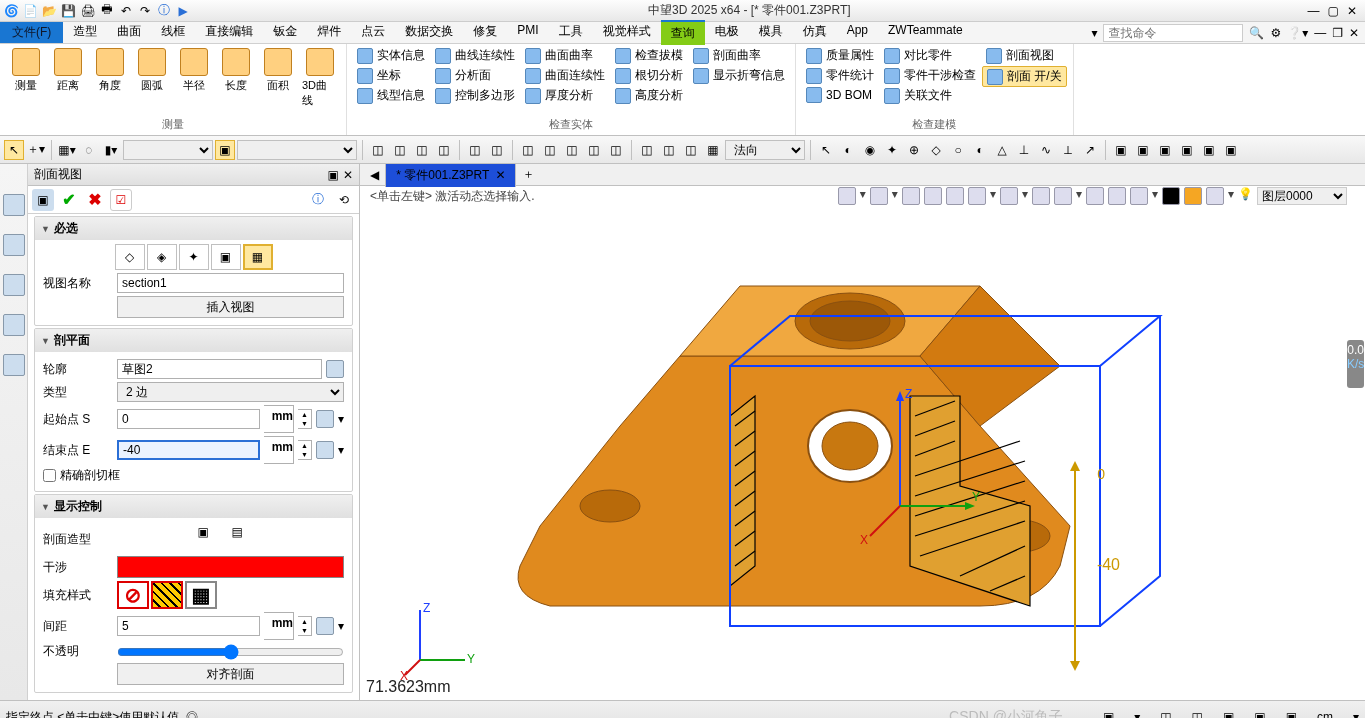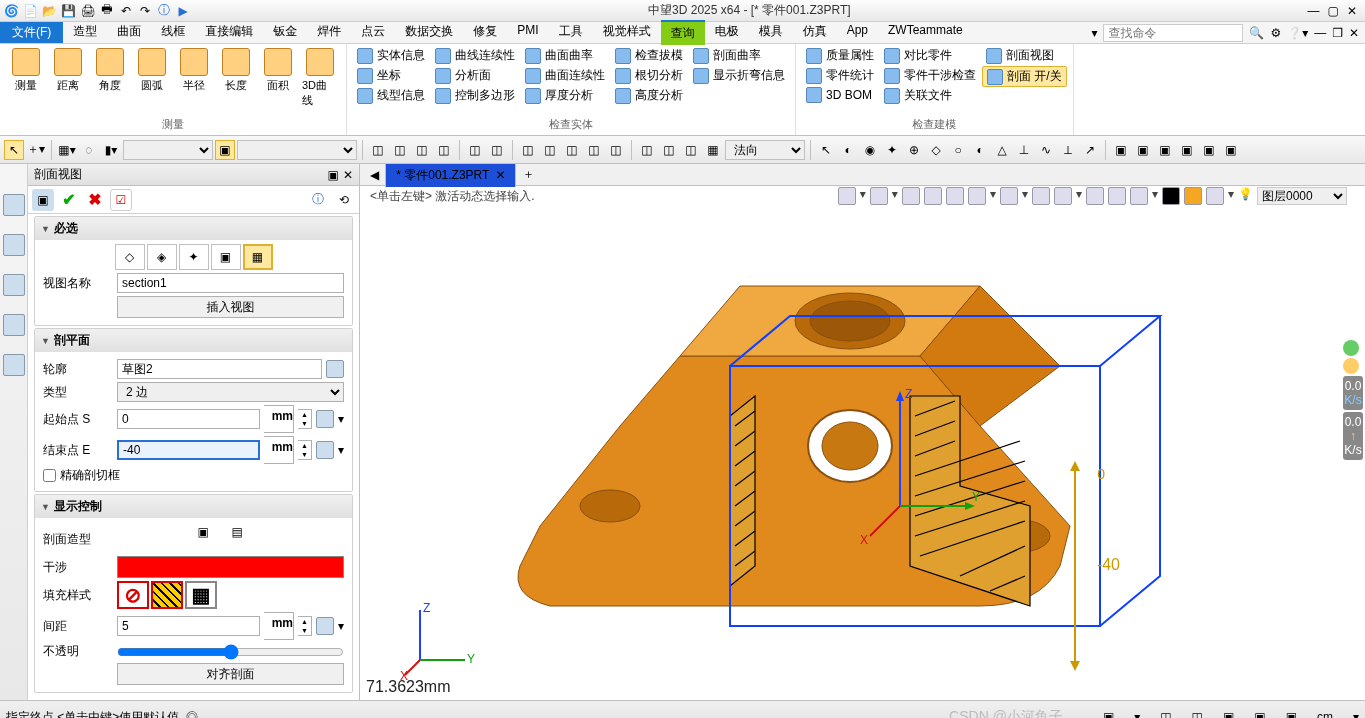--- a/index.html
+++ b/index.html
@@ -3,21 +3,21 @@
 <meta charset="utf-8">
 <style>
 * { margin:0; padding:0; box-sizing:border-box; font-family:"Microsoft YaHei",sans-serif; font-size:12px; }
 body { width:1365px; height:718px; background:#f0f0f0; overflow:hidden; position:relative; }
 .titlebar { height:22px; background:linear-gradient(#fdfdfd,#e8e8e8); display:flex; align-items:center; padding:0 4px; border-bottom:1px solid #ccc; }
 .titlebar .qat { display:flex; gap:3px; }
 .titlebar .qat span { width:16px; height:16px; display:inline-flex; align-items:center; justify-content:center; }
 .titlebar .title { flex:1; text-align:center; color:#333; }
 .titlebar .winctrls { display:flex; gap:8px; padding-right:4px; }
 .menubar { height:22px; background:#f5f5f5; display:flex; align-items:center; border-bottom:1px solid #d0d0d0; }
-.menubar .filebtn { background:#1976d2; color:#ffffff; padding:3px 12px; height:100%; display:flex; align-items:center; }
+.menubar .filebtn { background:#1976d2; color:#0f172a; padding:3px 12px; height:100%; display:flex; align-items:center; }
 .menubar .tabs { display:flex; }
 .menubar .tab { padding:3px 10px; cursor:pointer; }
 .menubar .tab.active { background:#84cc16; border-top:2px solid #1976d2; }
 .menubar .right { margin-left:auto; display:flex; align-items:center; gap:6px; padding-right:6px; }
 .menubar .search { width:140px; height:18px; border:1px solid #ccc; padding:0 4px; }
 .ribbon { height:92px; background:#fff; border-bottom:1px solid #c0c0c0; display:flex; }
 .rgroup { border-right:1px solid #e0e0e0; padding:2px 6px 2px 6px; display:flex; flex-direction:column; }
 .rgroup .items { flex:1; display:flex; align-items:flex-start; gap:2px; }
 .rgroup .glabel { text-align:center; color:#666; font-size:11px; padding:1px 0; }
 .bigbtn { display:flex; flex-direction:column; align-items:center; justify-content:center; width:40px; padding:2px; cursor:pointer; }
@@ -65,21 +65,21 @@
 .viewport { flex:1; display:flex; flex-direction:column; background:#fff; position:relative; }
 .doctabs { height:22px; background:#f0f0f0; border-bottom:1px solid #c0c0c0; display:flex; align-items:center; padding-left:10px; }
 .doctab { padding:3px 10px; background:#1d4ed8; border:1px solid #c0c0c0; border-bottom:none; display:flex; align-items:center; gap:6px; }
 .hintbar { height:20px; display:flex; align-items:center; padding:0 10px; color:#444; gap:30px;}
 .vtoolbar { display:flex; gap:4px; margin-left:auto; padding-right:8px; }
 .vtoolbar .vb { width:18px; height:18px; background:#dde; border:1px solid #99a; border-radius:2px; }
 .canvas3d { flex:1; position:relative; background:#fff; overflow:hidden; }
 .measure { position:absolute; left:6px; bottom:4px; font-size:16px; color:#222; }
 .statusbar { height:16px; background:linear-gradient(#f0f0f0,#e0e0e0); border-top:1px solid #c0c0c0; display:flex; align-items:center; padding:16px 6px; font-size:11px; }
 .statusbar .sr { margin-left:auto; display:flex; gap:20px; align-items:center; }
-.sideind { position:absolute; right:2px; top:340px; width:20px; display:flex; flex-direction:column; gap:2px; }
+.sideind { position:absolute; right:2px; top:340px; width:20px; display:flex; gap:2px; }
 .sideind .dot { width:16px; height:16px; border-radius:8px; }
 .highlight { border:2px solid #2a6fd6 !important; background:#eaf2ff !important; }
 </style>
 </head>
 <body>
 
 <div class="titlebar">
   <div class="qat">
     <span>🌀</span>
     <span>📄</span>

